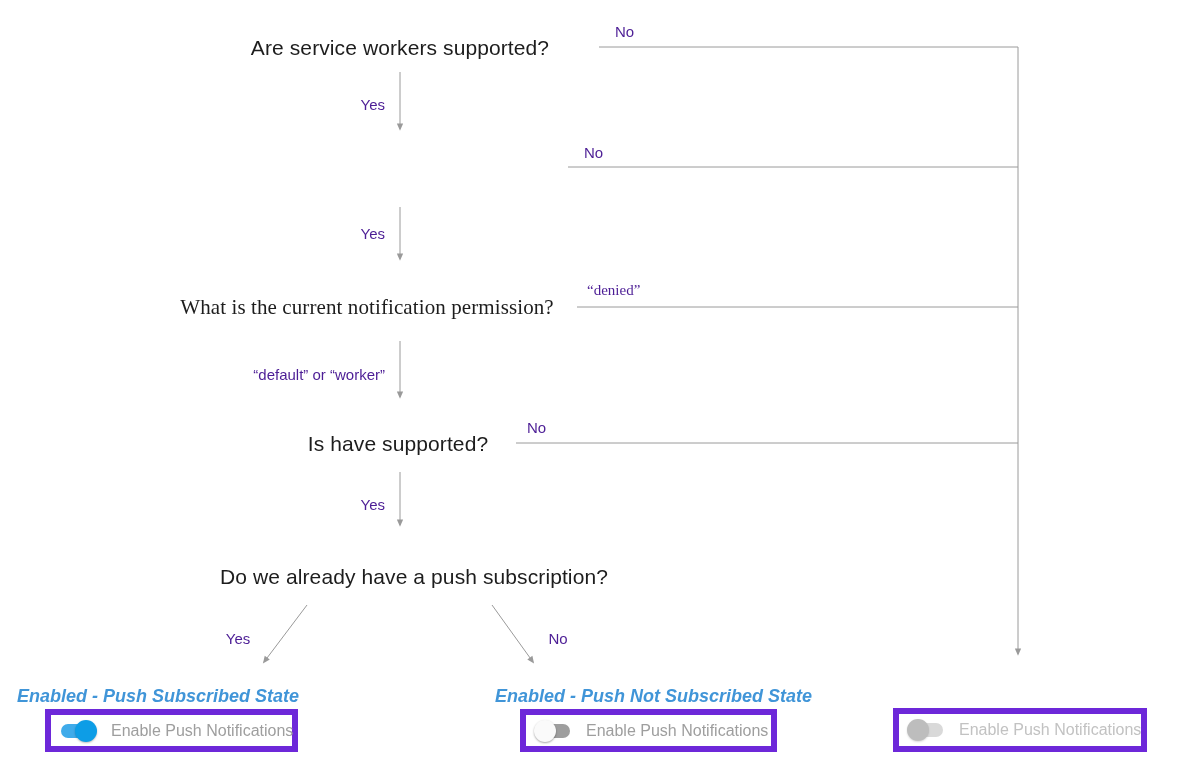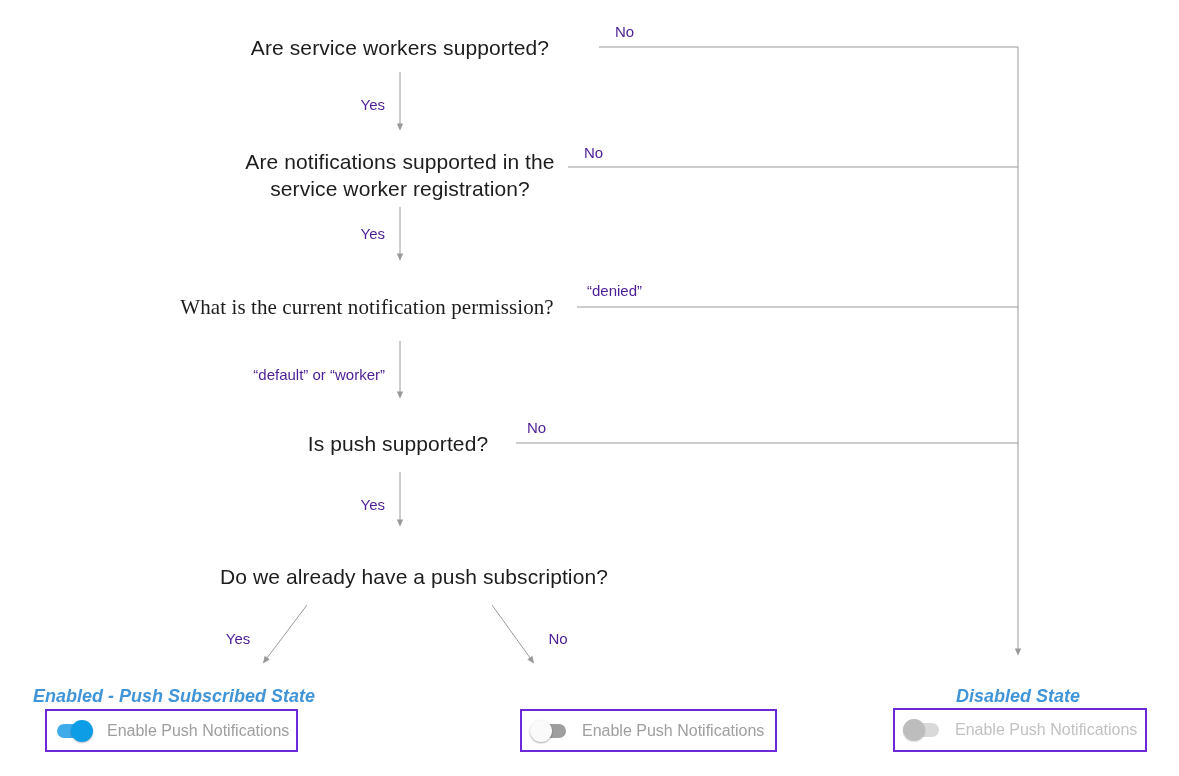--- a/index.html
+++ b/index.html
@@ -21,21 +21,21 @@
   }
   .lbl.right-align{text-align:right;}
   .lbl.center-align{text-align:center;}
   .state-label{
     position:absolute;width:300px;text-align:center;
     font-size:18px;font-weight:bold;font-style:italic;color:#4095d8;
     white-space:nowrap;
   }
   .card{
     position:absolute;height:43px;background:#ffffff;
-    border:2px solid #6d28d9;box-sizing:border-box;
+    border:6px solid #6d28d9;box-sizing:border-box;
     display:flex;align-items:center;
   }
   .toggle{position:relative;width:38px;height:22px;margin-left:8px;flex:0 0 auto;}
   .toggle .track{
     position:absolute;left:2px;top:4px;width:34px;height:14px;border-radius:7px;
   }
   .toggle .knob{
     position:absolute;top:0;width:22px;height:22px;border-radius:50%;
   }
   .toggle.on .track{background:#3fabea;}
@@ -67,61 +67,60 @@
       <path d="M400,207 L400,259" marker-end="url(#arr)"></path>
       <path d="M400,341 L400,397" marker-end="url(#arr)"></path>
       <path d="M400,472 L400,525" marker-end="url(#arr)"></path>
       <path d="M307,605 L264,662" marker-end="url(#arr)"></path>
       <path d="M492,605 L533,662" marker-end="url(#arr)"></path>
     </g>
   </svg>
 
   <div class="q" style="left:200px;top:34px;width:400px;">Are service workers supported?</div>
 
-  <div class="q" style="left:230px;top:148px;width:340px;">Are notifications supported in the service worker registration?</div>
 
   <div class="q" style="left:167px;top:294px;width:400px;font-family:Liberation Serif, serif;">What is the current notification permission?</div>
 
-  <div class="q" style="left:248px;top:430px;width:300px;">Is push supported?</div>
+  <div class="q" style="left:248px;top:430px;width:300px;">Is have supported?</div>
 
   <div class="q" style="left:204px;top:563px;width:420px;">Do we already have a push subscription?</div>
 
   <div class="lbl" style="left:615px;top:23px;">No</div>
   <div class="lbl right-align" style="left:330px;top:96px;width:55px;">Yes</div>
 
   <div class="lbl" style="left:584px;top:144px;">No</div>
   <div class="lbl right-align" style="left:330px;top:225px;width:55px;">Yes</div>
 
-  <div class="lbl" style="left:587px;top:282px;">“denied”</div>
+  <div class="lbl" style="left:587px;top:282px;font-family:Liberation Serif, serif;">“denied”</div>
   <div class="lbl right-align" style="left:185px;top:366px;width:200px;">“default” or “worker”</div>
 
   <div class="lbl" style="left:527px;top:419px;">No</div>
   <div class="lbl right-align" style="left:330px;top:496px;width:55px;">Yes</div>
 
   <div class="lbl center-align" style="left:215px;top:630px;width:46px;">Yes</div>
   <div class="lbl center-align" style="left:535px;top:630px;width:46px;">No</div>
 
-  <div class="state-label" style="left:24px;top:686px;">Enabled - Push Subscribed State</div>
+  <div class="state-label" style="left:8px;top:686px;">Enabled - Push Subscribed State</div>
   <div class="card" style="left:45px;top:709px;width:253px;">
     <div class="toggle on" role="switch" aria-checked="true">
       <div class="track"></div>
       <div class="knob"></div>
     </div>
     <div class="card-text">Enable Push Notifications</div>
   </div>
 
+  <div class="state-label" style="left:495px;top:686px;">Enabled - Push Not Subscribed State</div>
   <div class="card" style="left:520px;top:709px;width:257px;">
     <div class="toggle off" role="switch" aria-checked="false">
       <div class="track"></div>
       <div class="knob"></div>
     </div>
     <div class="card-text">Enable Push Notifications</div>
   </div>
 
-  <div class="state-label" style="left:868px;top:686px;">Disabled State</div>
   <div class="card disabled" style="left:893px;top:708px;width:254px;height:44px;">
     <div class="toggle disabled" role="switch" aria-checked="false" aria-disabled="true">
       <div class="track"></div>
       <div class="knob"></div>
     </div>
     <div class="card-text">Enable Push Notifications</div>
   </div>
 
 </div>
 

